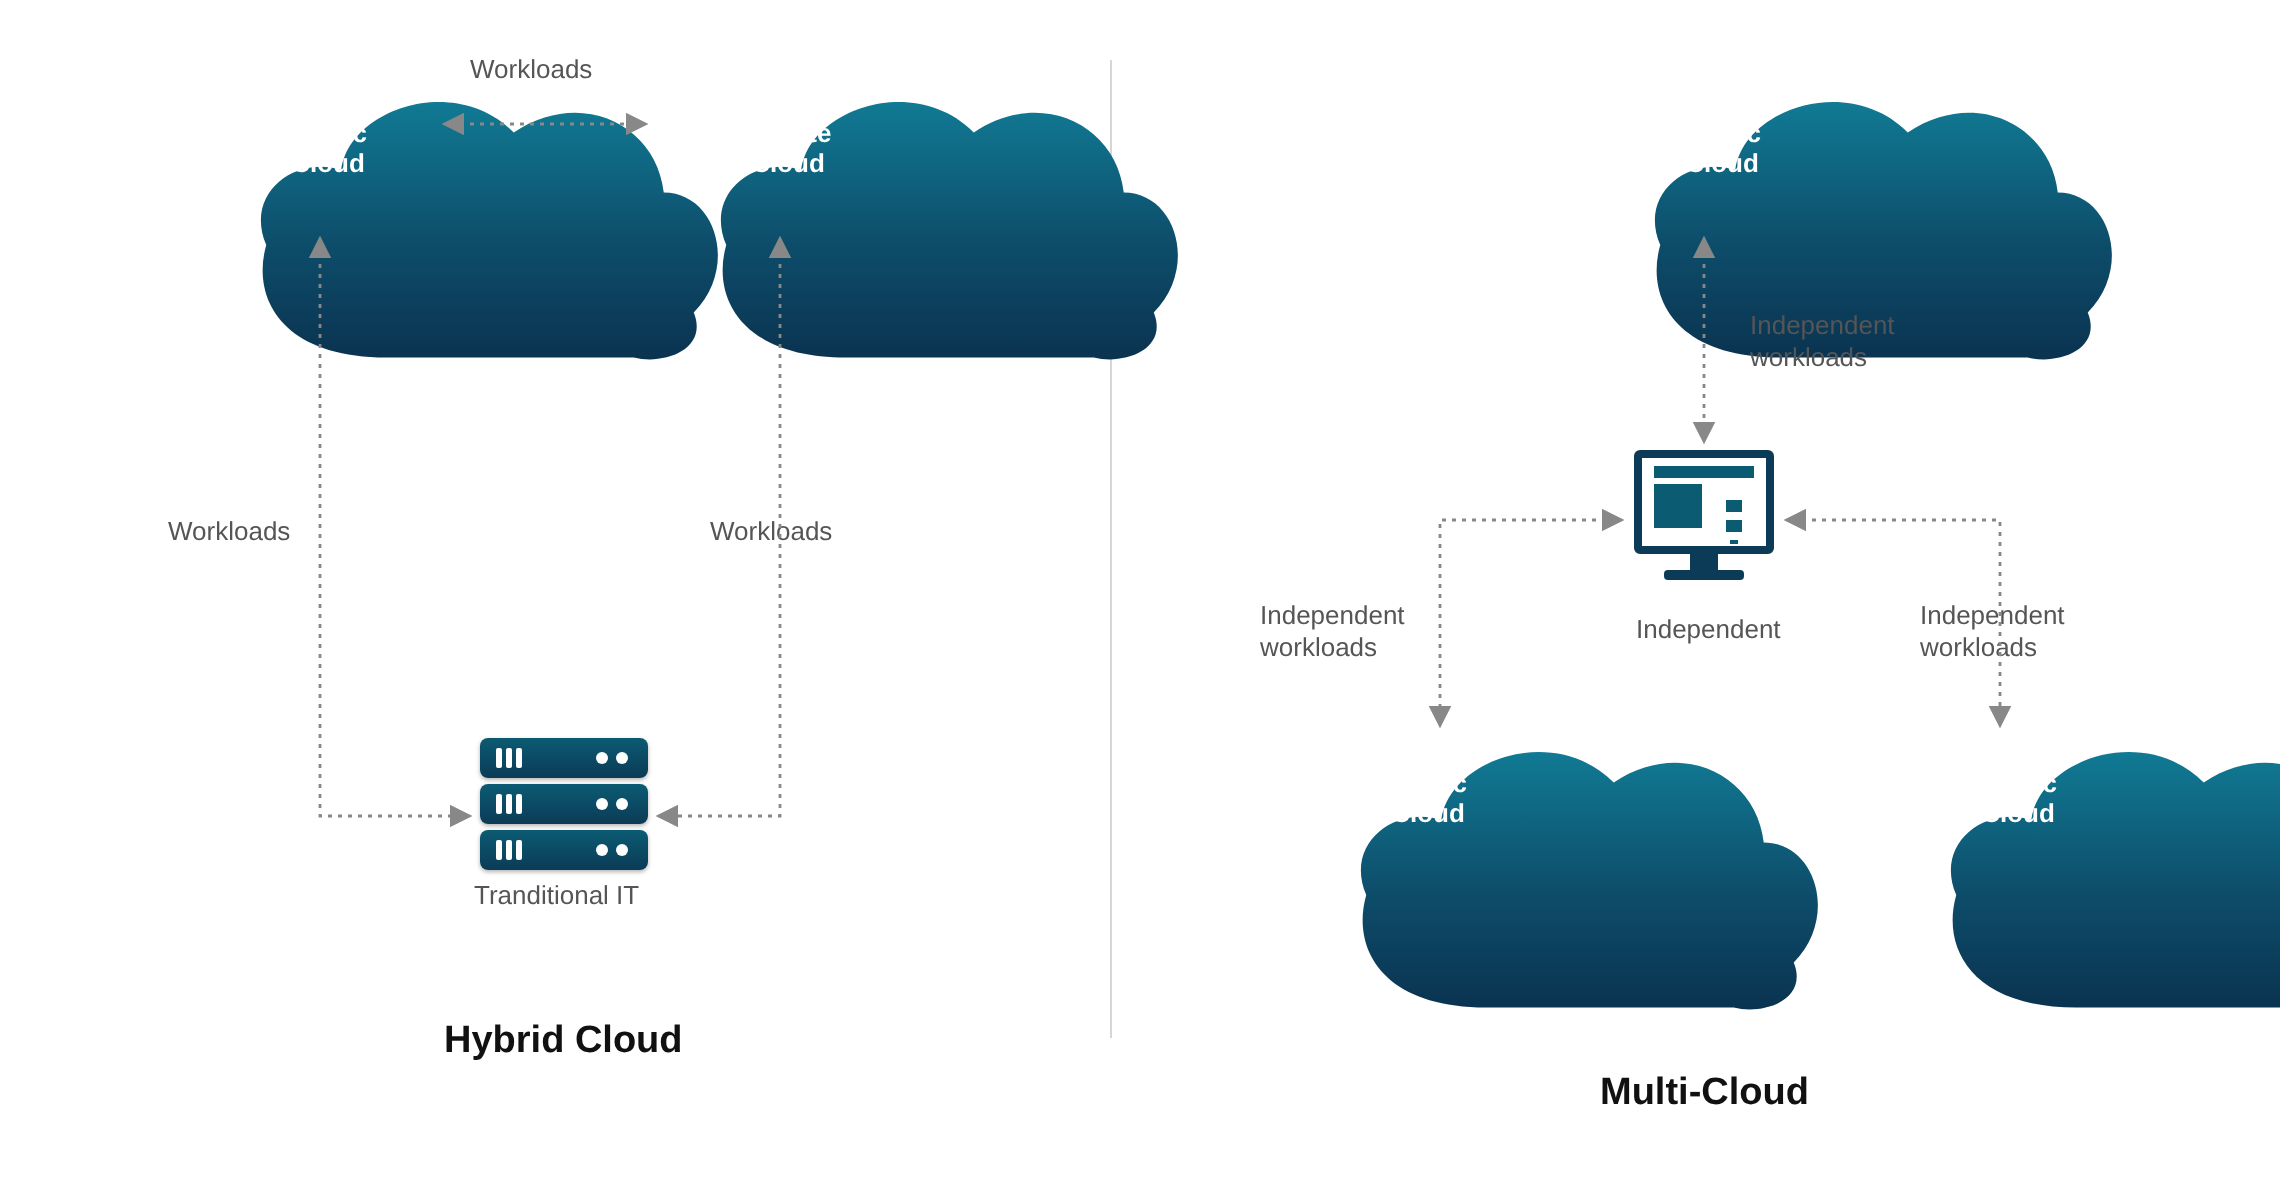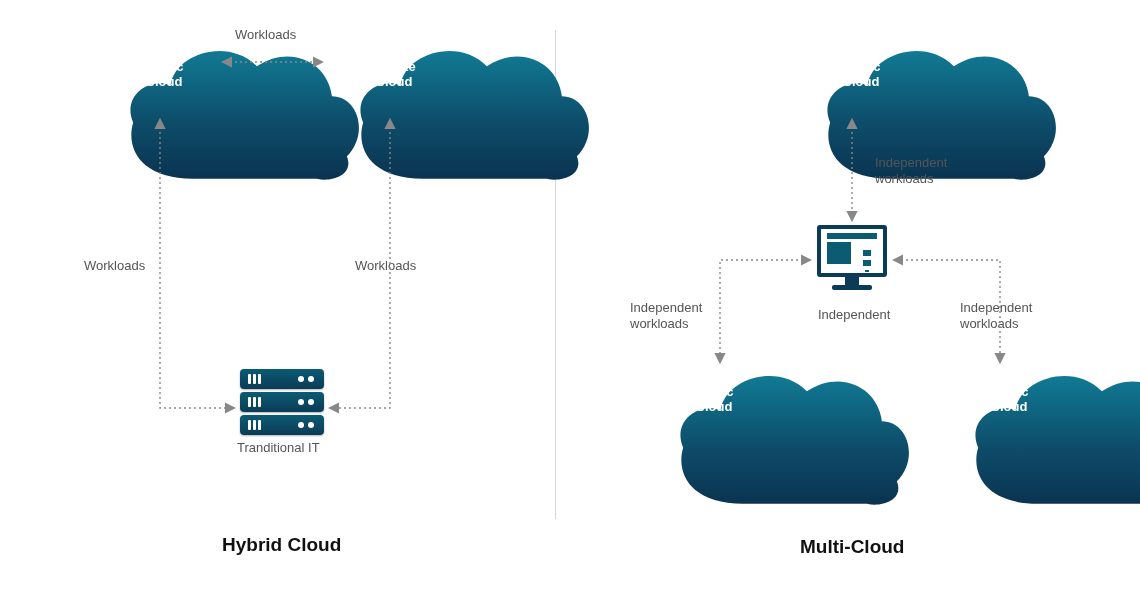--- a/index.html
+++ b/index.html
@@ -73,21 +73,21 @@
   <div class="rack" style="left:240px;top:366px;">
     <div class="unit"></div>
       <div class="unit"></div>
       <div class="unit"></div>
   </div>
 
   <div class="caption" style="left:235px;top:27px;">Workloads</div>
   <div class="caption" style="left:84px;top:258px;">Workloads</div>
   <div class="caption" style="left:355px;top:258px;">Workloads</div>
   <div class="caption" style="left:237px;top:440px;">Tranditional IT</div>
-  <div class="title" style="left:222px;top:510px;margin-top:24px;">Hybrid Cloud</div>
+  <div class="title" style="left:222px;top:510px;">Hybrid Cloud</div>
 
   <div class="cloud" style="left:787px;top:40px;">
     <svg class="cloud-body">
         <use href="#cloudShape"></use>
       </svg>
     <div class="cloud-label">Public
 Cloud</div>
   </div>
 
   <div class="cloud" style="left:640px;top:365px;">

